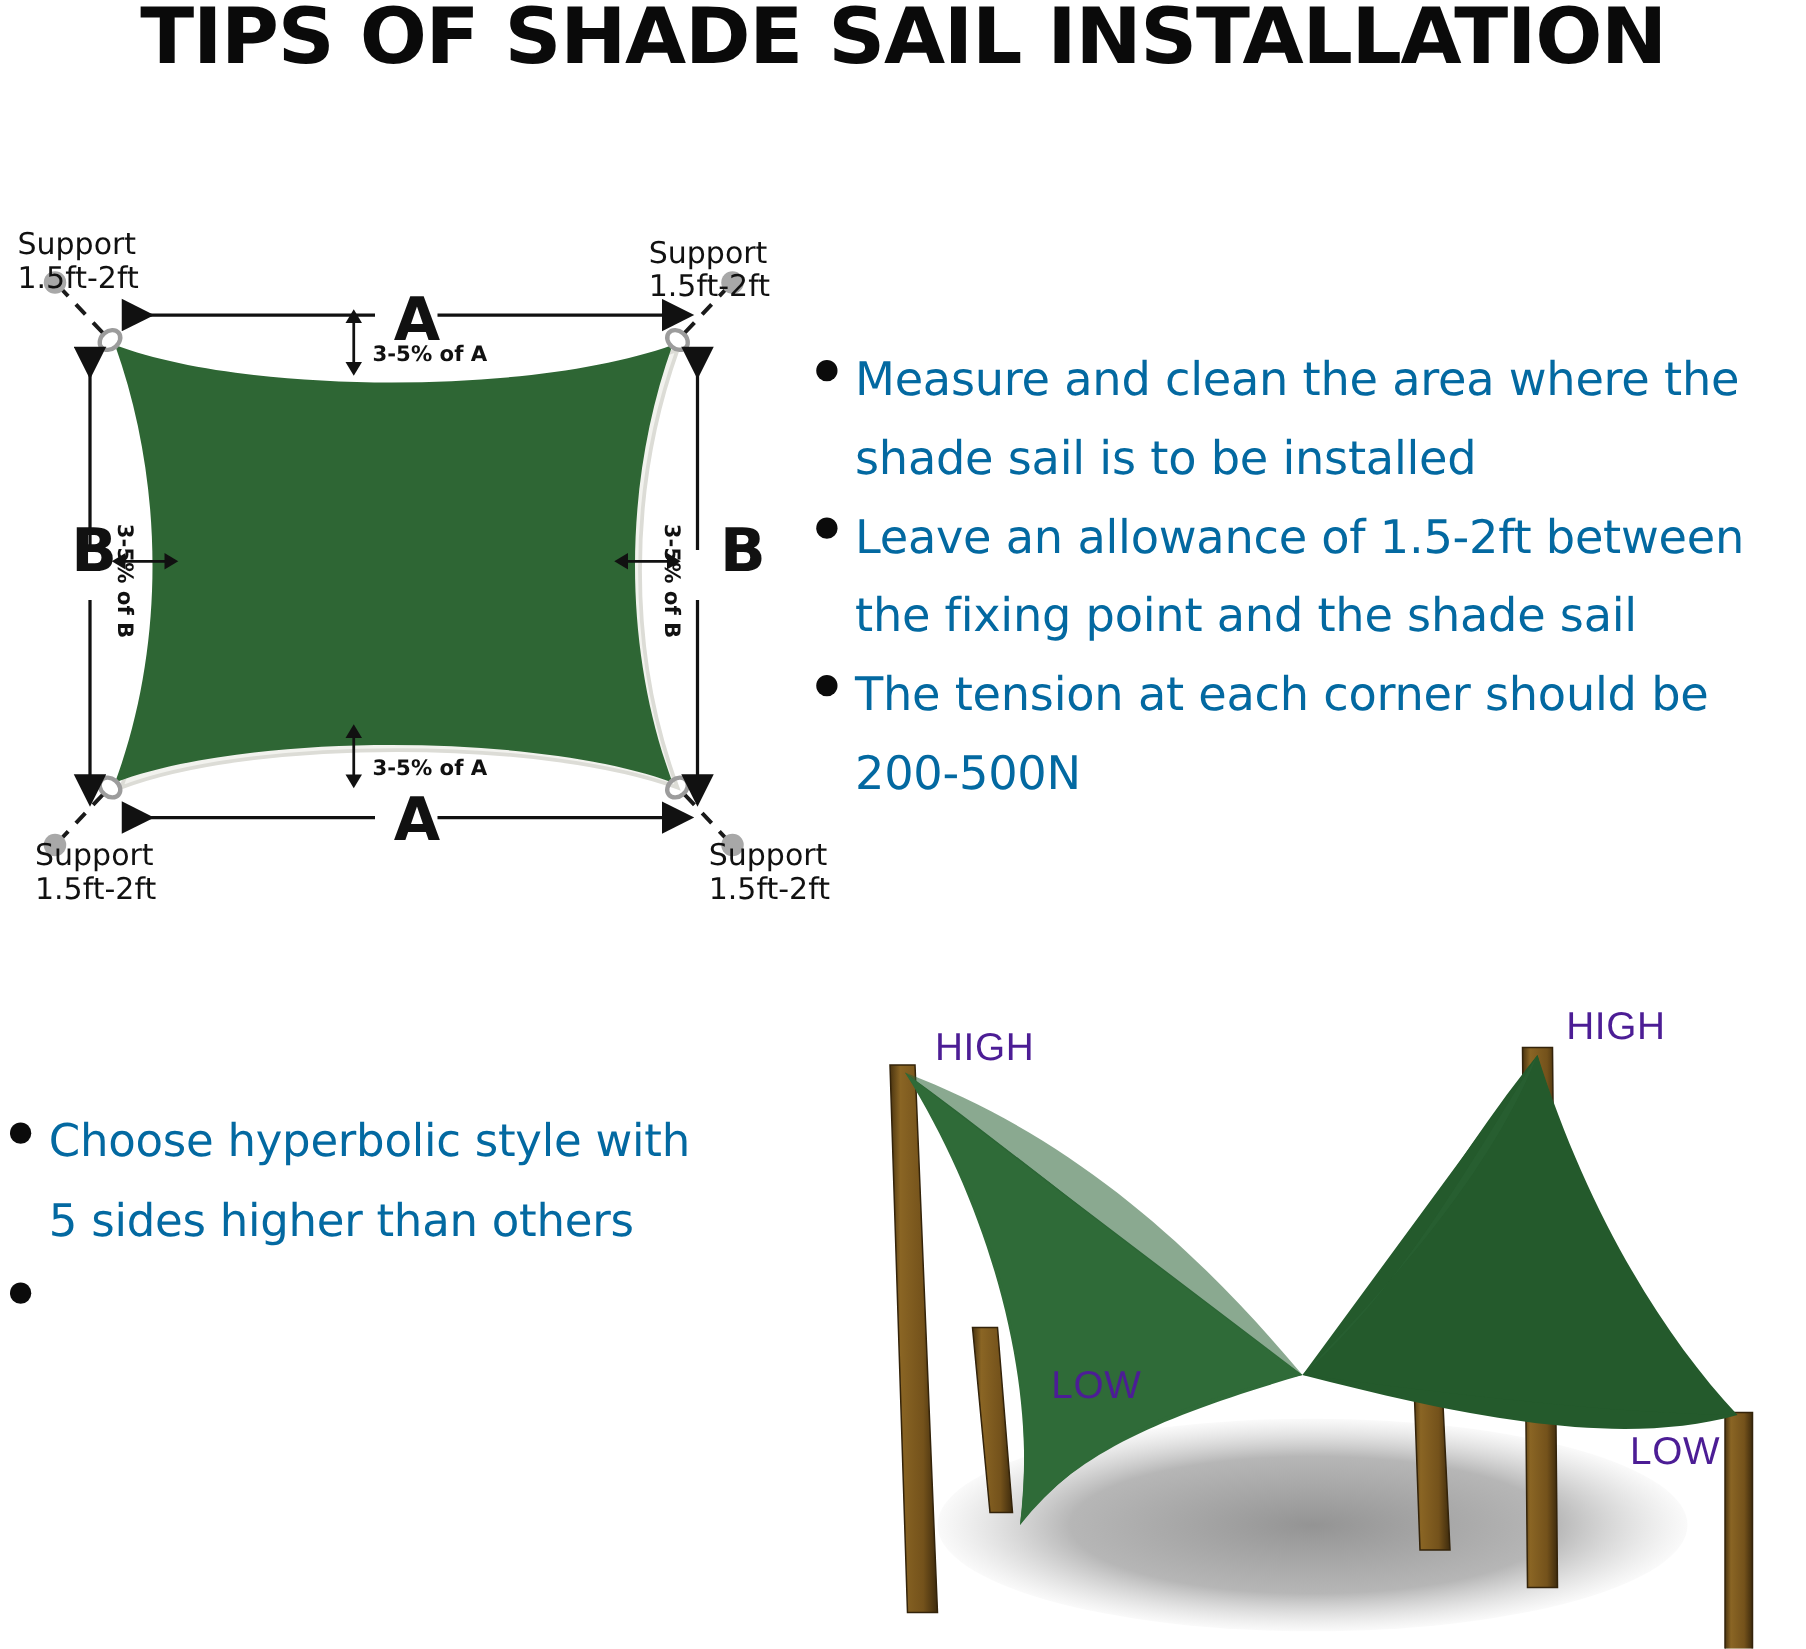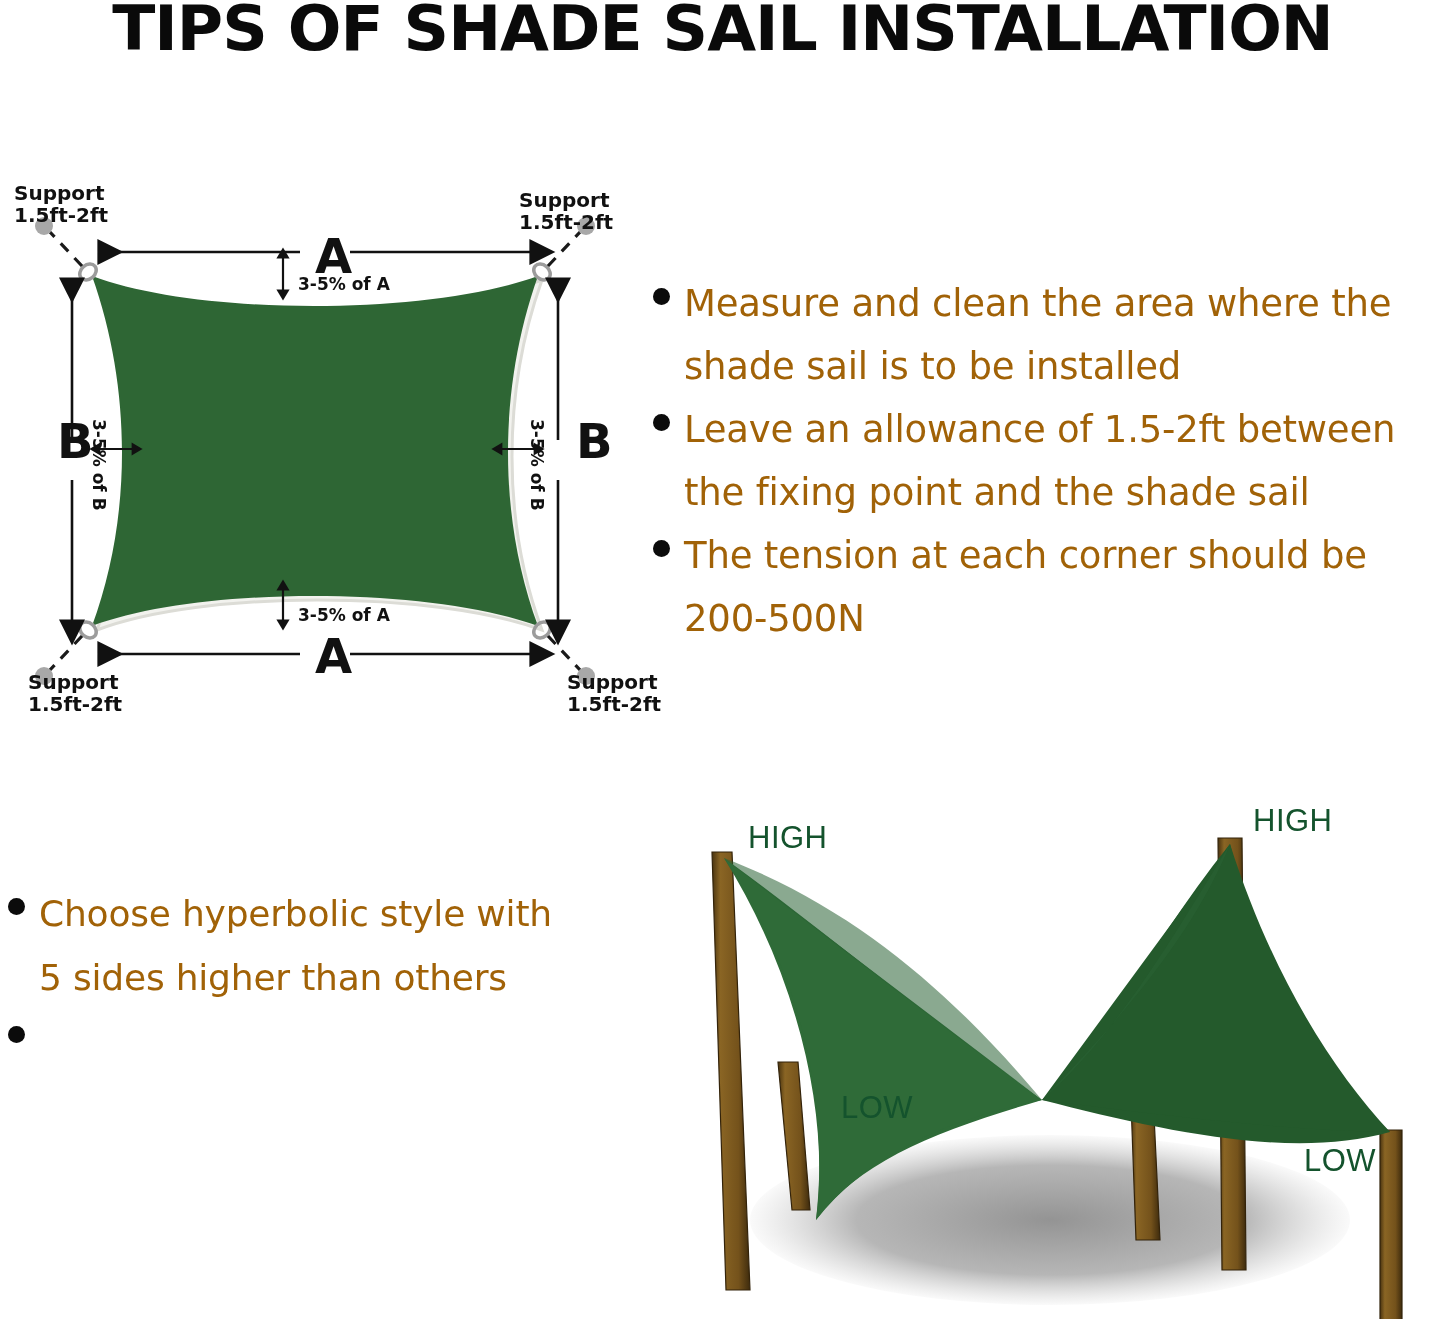--- a/index.html
+++ b/index.html
@@ -47,21 +47,21 @@
     border-radius: 50%;
     background: #0b0b0b;
     flex: 0 0 auto;
     margin-top: 16px;
     margin-right: 14px;
   }
   .bullet-text {
     font-family: "DejaVu Sans", sans-serif;
     font-size: 37px;
     line-height: 63px;
-    color: #a16207;
+    color: #0369a1;
     white-space: pre-wrap;
     letter-spacing: -0.2px;
   }
 
   #tips-right {
     left: 653px;
     top: 272px;
     width: 800px;
   }
   #tips-left {
@@ -73,21 +73,21 @@
 
   
   .diag-label {
     position: absolute;
     font-family: "DejaVu Sans", sans-serif;
     font-weight: 600;
     color: #111;
     white-space: pre;
     line-height: 1.12;
   }
-  .support-label { font-size: 20px; font-weight: 700; }
+  .support-label { font-size: 24px; font-weight: 400; }
   .ab-label {
     font-family: "DejaVu Sans", sans-serif;
     font-weight: 700;
     font-size: 48px;
     line-height: 1;
   }
   .pct-label {
     font-family: "DejaVu Sans", sans-serif;
     font-weight: 700;
     font-size: 17px;
@@ -96,21 +96,21 @@
     transform: rotate(90deg);
     transform-origin: left top;
   }
 
   
   .hl-label {
     position: absolute;
     font-family: "Liberation Sans", sans-serif;
     font-weight: 400;
     font-size: 31px;
-    color: #14532d;
+    color: #4c1d95;
     letter-spacing: 0.5px;
   }
 </style>
 </head>
 <body>
 
 <div id="title">TIPS OF SHADE SAIL INSTALLATION</div>
 
 <svg class="svg-layer" id="diagram-rect-svg" style="left:0px; top:150px;" width="660" height="580" viewBox="0 0 660 580">
 

